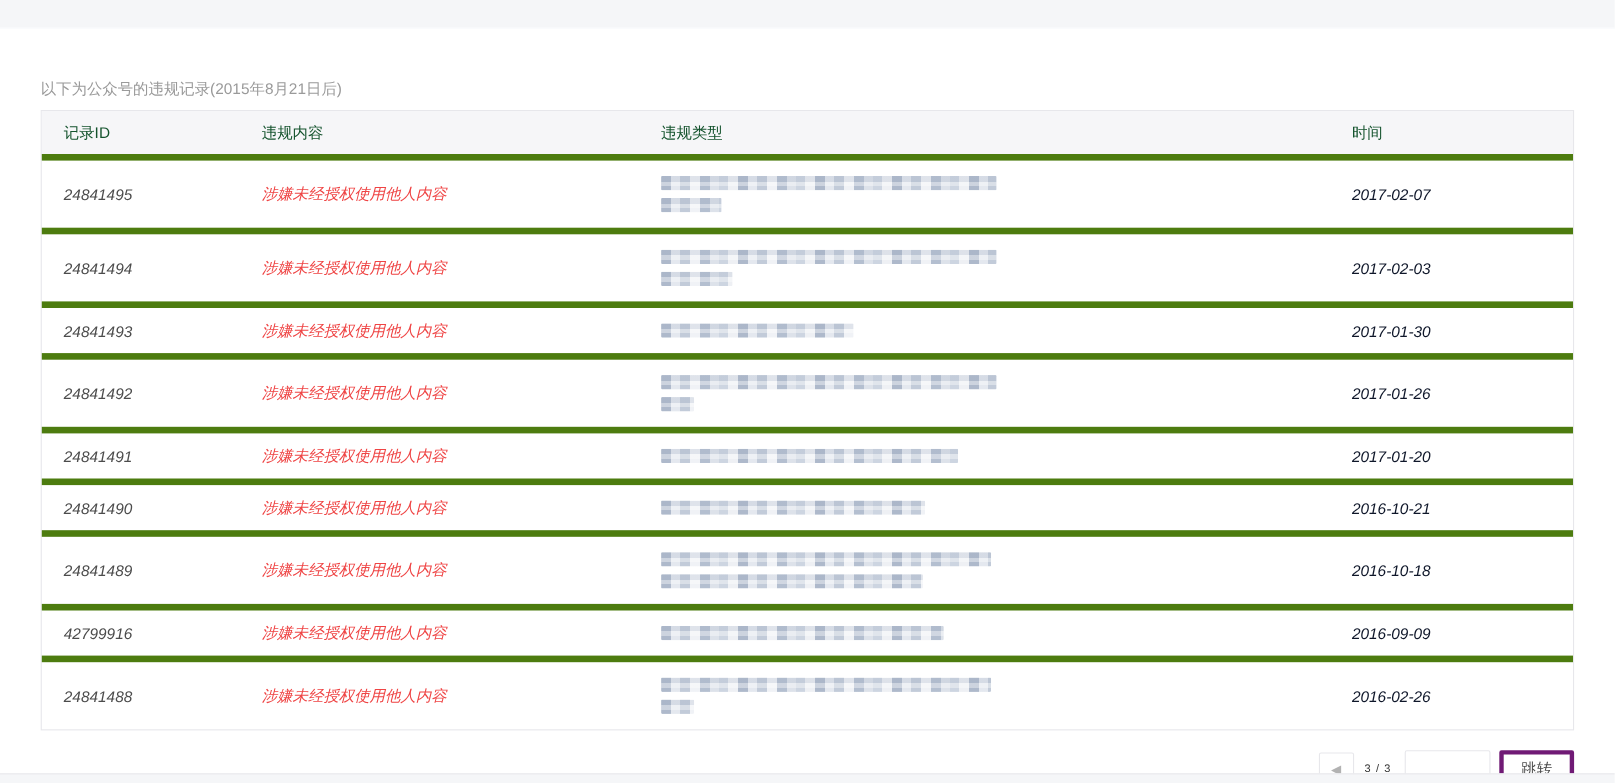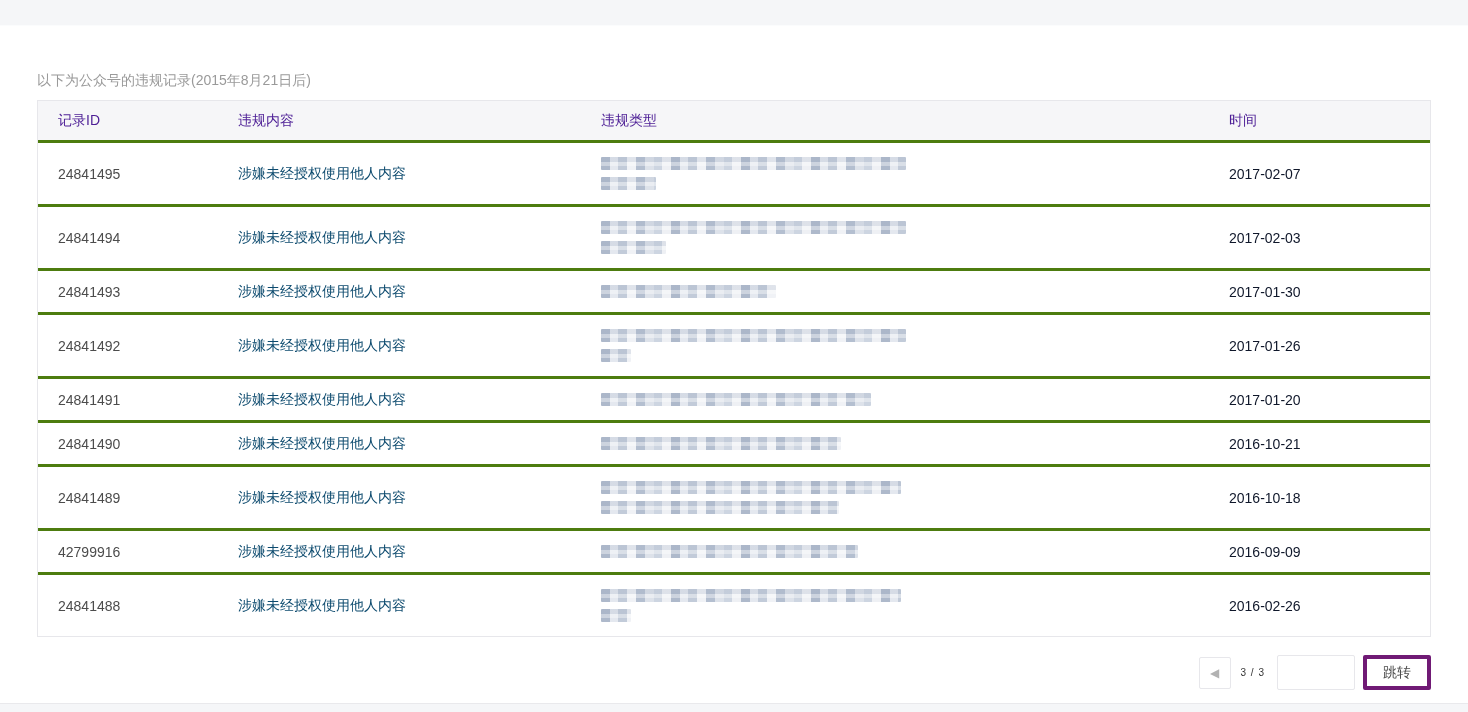--- a/index.html
+++ b/index.html
@@ -36,28 +36,29 @@
   }
   .t-row {
     display: grid;
     grid-template-columns: 180px 363px 628px 1fr;
     align-items: center;
   }
   .t-row > div { padding-left: 20px; }
   .t-head {
     background: #f6f6f8;
     height: 39px;
-    font-size: 14px; color: #4c1d95;
+    font-size: 14px; color: #14532d;
   }
   .t-body-row {
-    border-top: 3px solid #4d7c0f;
+    border-top: 6px solid #4d7c0f;
     font-size: 14px;
+    font-style: italic;
   }
   .t-body-row .cell-id   { color: #4c4c4c; }
-  .t-body-row .cell-type { color: #0c4a6e; }
+  .t-body-row .cell-type { color: #ef4444; }
   .t-body-row .cell-date { color: #0f172a; }
   .cell-content { padding-top: 14px; padding-bottom: 14px; }
   .redact-line {
     height: 13px;
     border-radius: 1px;
     background-image:
       repeating-linear-gradient(0deg,
         rgba(255,255,255,0) 0 4px,
         rgba(255,255,255,0.38) 4px 8px,
         rgba(163,175,195,0.22) 8px 13px),

